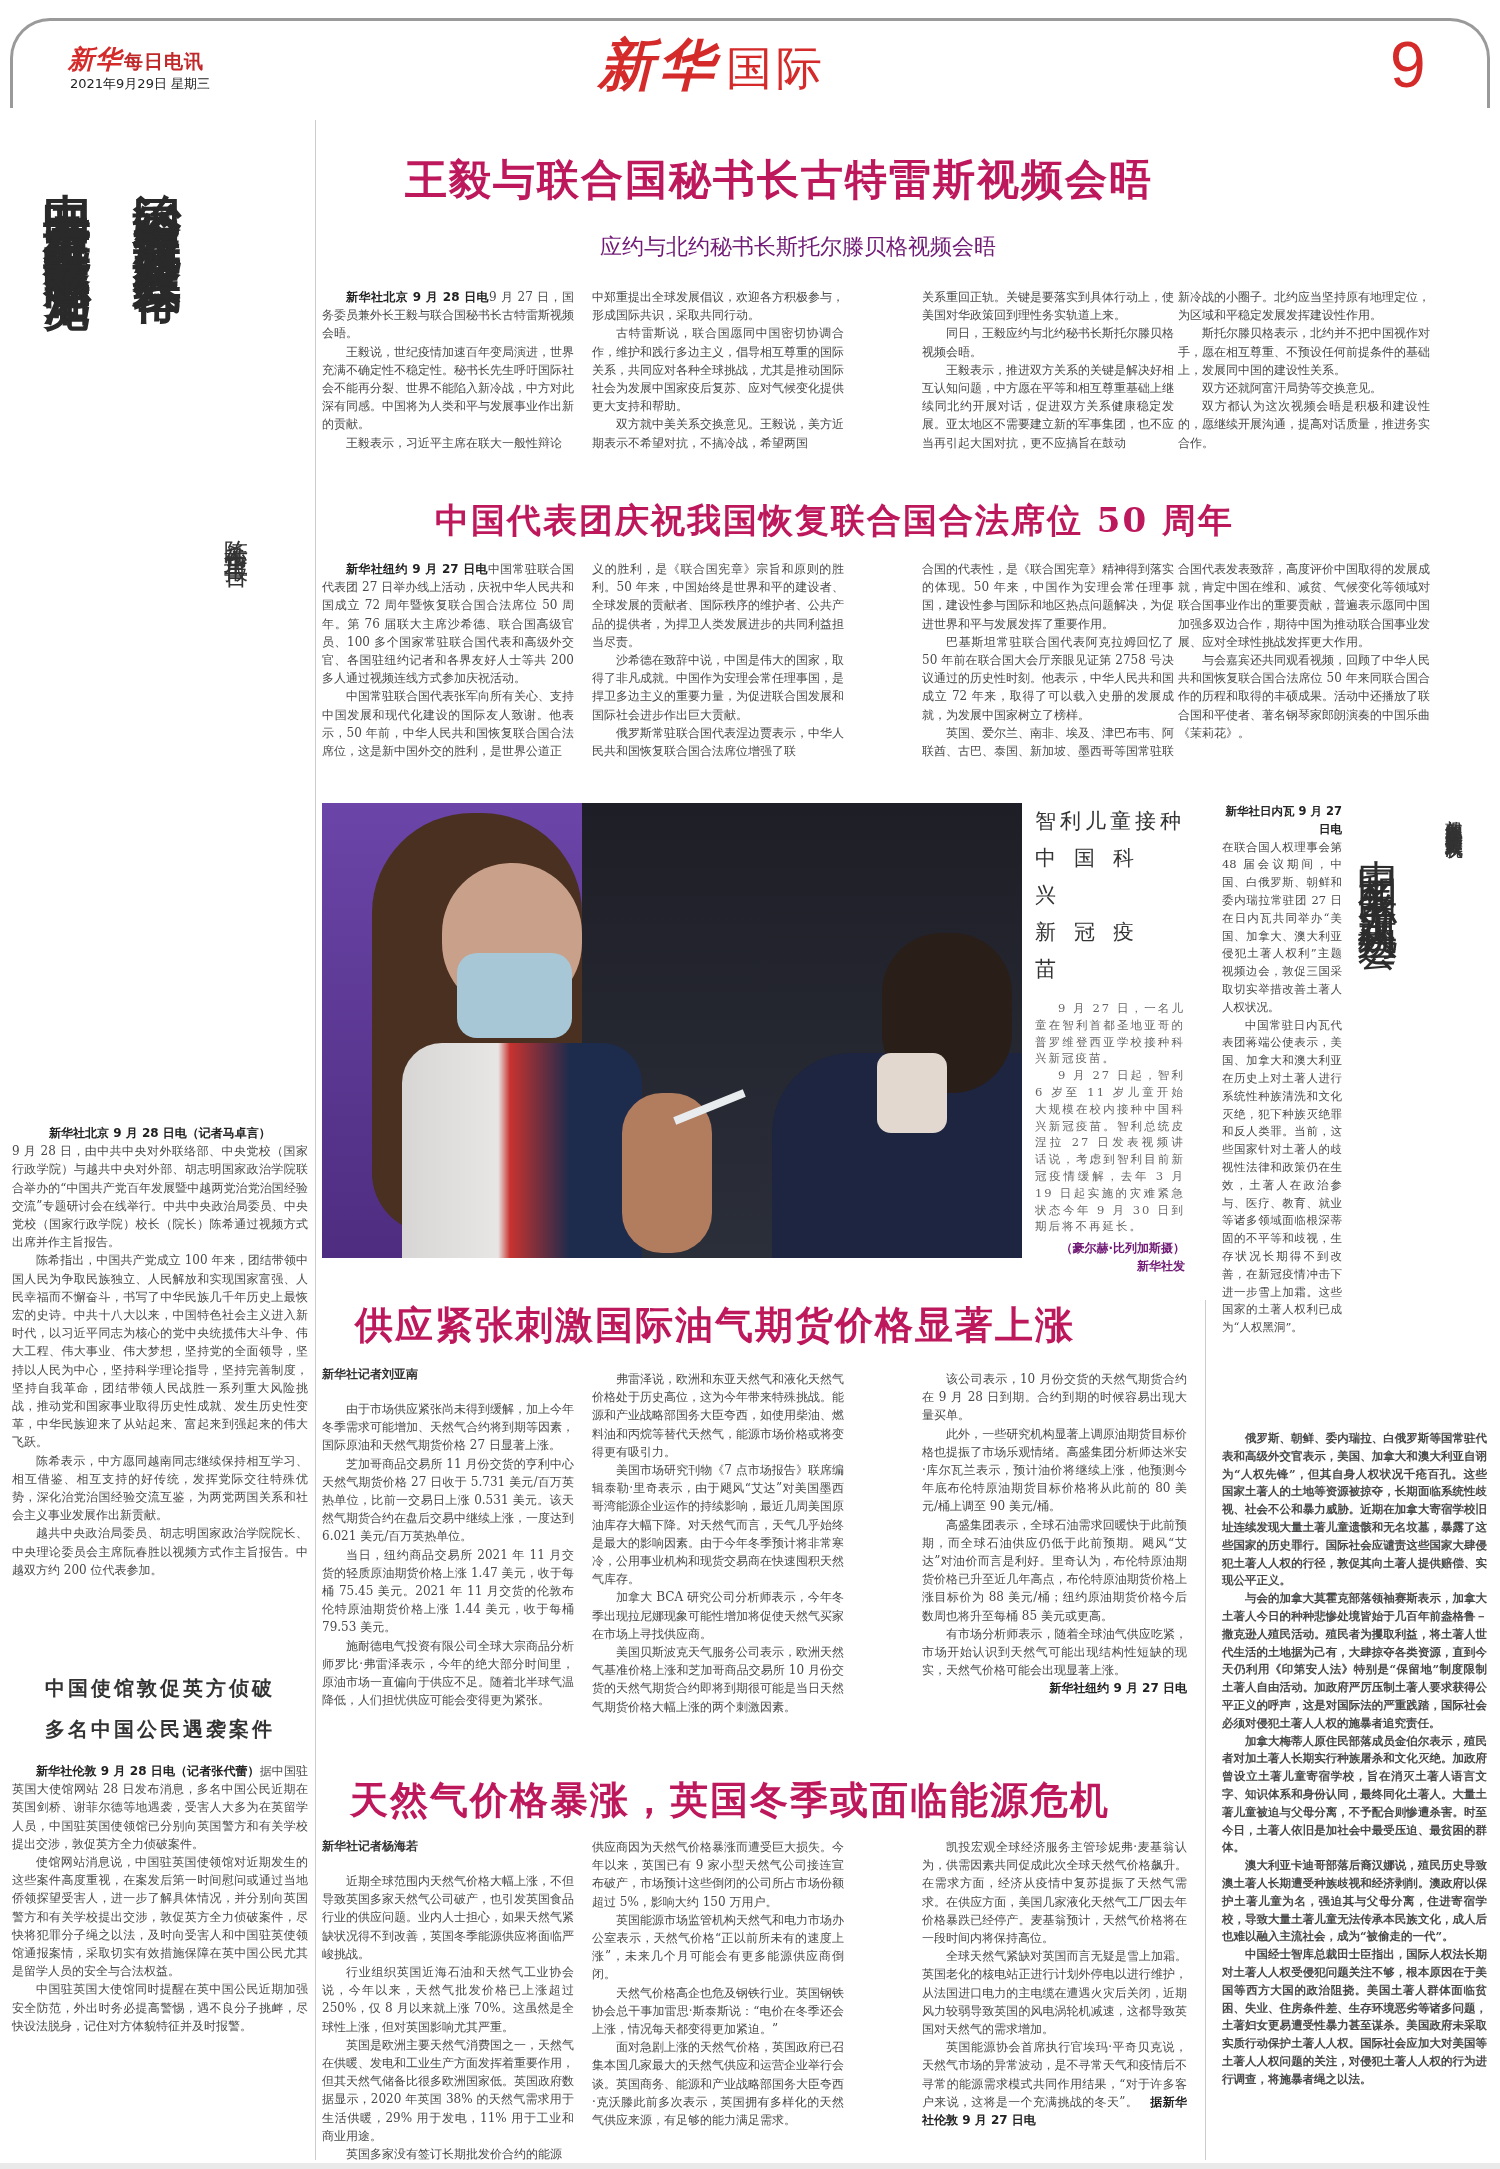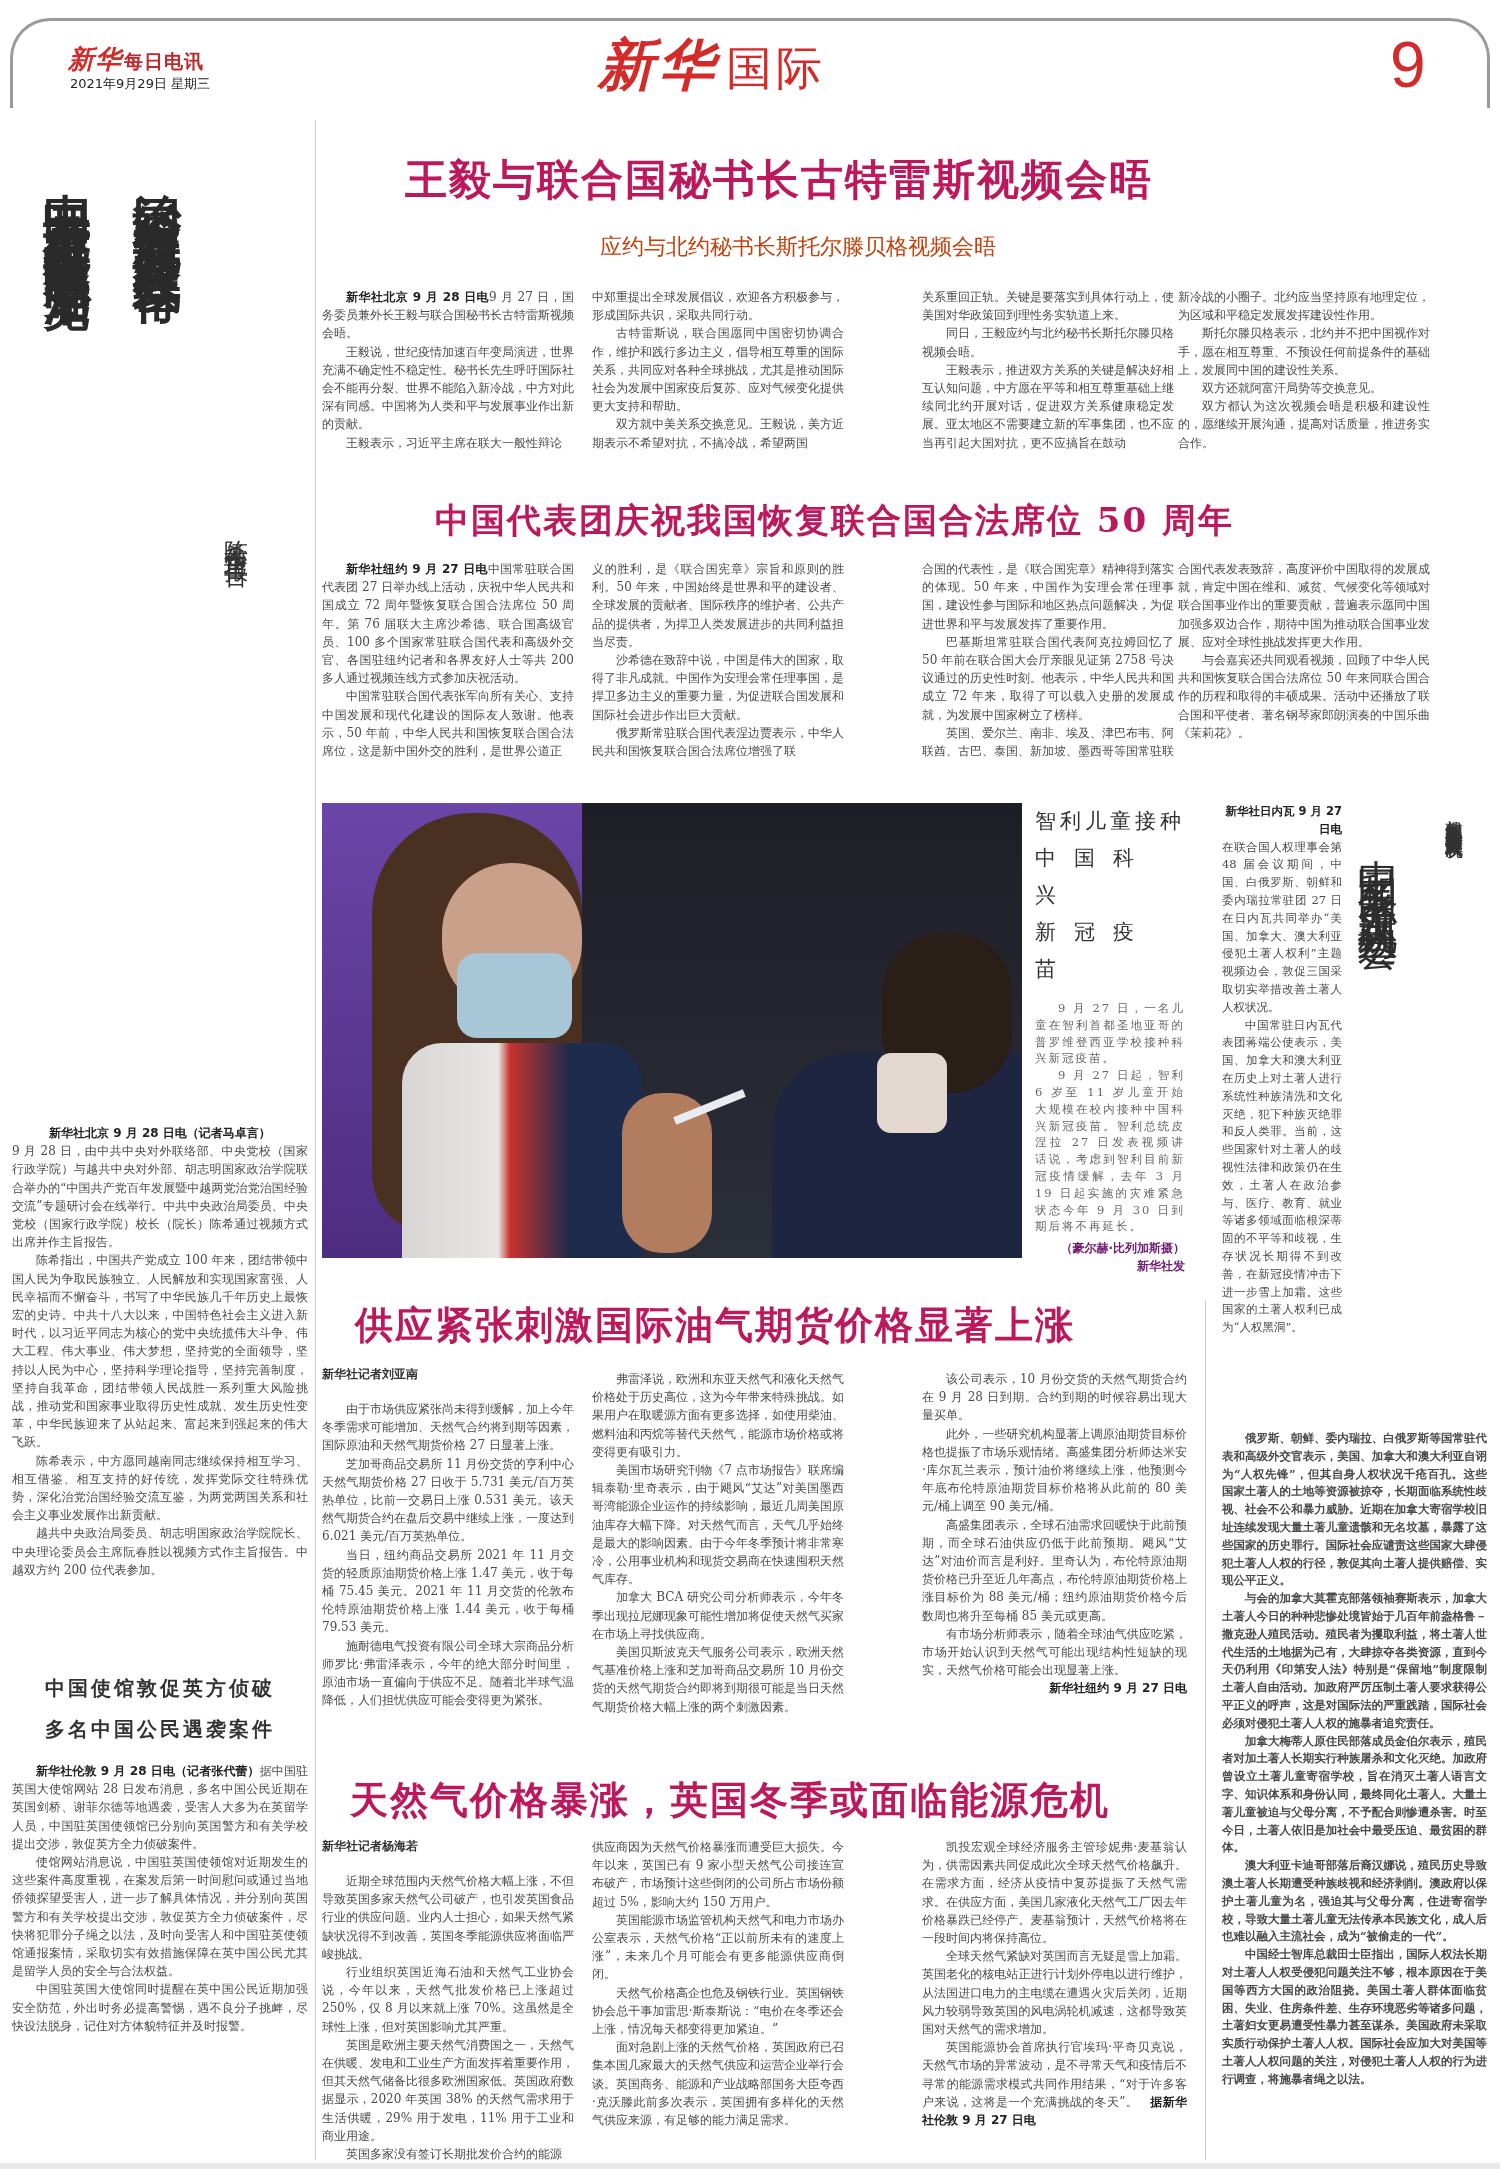--- a/index.html
+++ b/index.html
@@ -12,21 +12,21 @@
 .dateline{left:70px;top:75px;font-size:13px;color:#222;font-family:"DejaVu Sans",sans-serif}
 .section-title{left:598px;top:28px;font-size:56px;color:#d42a2a;font-weight:bold;font-family:"DejaVu Serif",serif;letter-spacing:4px}
 .section-title .cal{font-style:italic}
 .section-title .plain{font-size:46px;font-weight:normal;margin-left:8px}
 .page-no{left:1390px;top:28px;font-size:64px;color:#d42a2a;font-family:"Liberation Sans",sans-serif}
 .vert{writing-mode:vertical-rl;text-orientation:upright}
 .vhead1{left:40px;top:155px;font-size:48px;font-weight:bold;color:#2a2a2a;letter-spacing:6px;line-height:56px}
 .vhead2{left:130px;top:155px;font-size:48px;font-weight:bold;color:#2a2a2a;letter-spacing:6px;line-height:56px}
 .vsub{left:220px;top:520px;font-size:24px;color:#333;letter-spacing:4px}
 .h1{font-size:42px;font-weight:bold;color:#be185d;letter-spacing:2px;white-space:nowrap}
-.h2{font-size:26px;color:#c2410c;white-space:nowrap;font-family:Liberation Serif, serif}
+.h2{font-size:26px;color:#701a75;white-space:nowrap;font-family:Liberation Serif, serif}
 .body{font-size:12px;line-height:18.2px;color:#4a4a4a;text-align:justify}
 .body p{text-indent:2em}
 .body p.noind{text-indent:0}
 .lead{font-weight:bold;color:#222;font-family:"DejaVu Sans",sans-serif}
 .sign{font-weight:bold;color:#222;font-family:"DejaVu Sans",sans-serif}
 .byline{font-size:12px;font-weight:bold;color:#333;font-family:"DejaVu Sans",sans-serif}
 .photo{left:322px;top:803px;width:700px;height:455px;overflow:hidden;background:#5a3c8a}
 .photo .bg1{position:absolute;left:0;top:0;width:260px;height:455px;background:linear-gradient(180deg,#6b45a8,#4e2d80)}
 .photo .bg2{position:absolute;left:260px;top:0;width:440px;height:455px;background:linear-gradient(180deg,#1e1e26,#2b2f3a)}
 .photo .girl-hair{position:absolute;left:50px;top:10px;width:210px;height:420px;border-radius:100px 100px 60px 60px;background:#4a3020}
@@ -175,21 +175,21 @@
 
 <div class="abs h1" style="left:355px;top:1300px;font-size:38px;">供应紧张刺激国际油气期货价格显著上涨</div>
 <div class="abs byline" style="left:322px;top:1366px;">新华社记者刘亚南</div>
 <div class="abs body" style="left:322px;top:1400px;width:252px;">
   <p>由于市场供应紧张尚未得到缓解，加上今年冬季需求可能增加、天然气合约将到期等因素，国际原油和天然气期货价格 27 日显著上涨。</p>
   <p>芝加哥商品交易所 11 月份交货的亨利中心天然气期货价格 27 日收于 5.731 美元/百万英热单位，比前一交易日上涨 0.531 美元。该天然气期货合约在盘后交易中继续上涨，一度达到 6.021 美元/百万英热单位。</p>
   <p>当日，纽约商品交易所 2021 年 11 月交货的轻质原油期货价格上涨 1.47 美元，收于每桶 75.45 美元。2021 年 11 月交货的伦敦布伦特原油期货价格上涨 1.44 美元，收于每桶 79.53 美元。</p>
   <p>施耐德电气投资有限公司全球大宗商品分析师罗比·弗雷泽表示，今年的绝大部分时间里，原油市场一直偏向于供应不足。随着北半球气温降低，人们担忧供应可能会变得更为紧张。</p>
 </div>
 <div class="abs body" style="left:592px;top:1370px;width:252px;">
-  <p>弗雷泽说，欧洲和东亚天然气和液化天然气价格处于历史高位，这为今年带来特殊挑战。如果用户在取暖源方面有更多选择，如使用柴油、燃料油和丙烷等替代天然气，能源市场价格或将变得更有吸引力。</p>
+  <p>弗雷泽说，欧洲和东亚天然气和液化天然气价格处于历史高位，这为今年带来特殊挑战。能源和产业战略部国务大臣夸西，如使用柴油、燃料油和丙烷等替代天然气，能源市场价格或将变得更有吸引力。</p>
   <p>美国市场研究刊物《7 点市场报告》联席编辑泰勒·里奇表示，由于飓风“艾达”对美国墨西哥湾能源企业运作的持续影响，最近几周美国原油库存大幅下降。对天然气而言，天气几乎始终是最大的影响因素。由于今年冬季预计将非常寒冷，公用事业机构和现货交易商在快速囤积天然气库存。</p>
   <p>加拿大 BCA 研究公司分析师表示，今年冬季出现拉尼娜现象可能性增加将促使天然气买家在市场上寻找供应商。</p>
   <p>美国贝斯波克天气服务公司表示，欧洲天然气基准价格上涨和芝加哥商品交易所 10 月份交货的天然气期货合约即将到期很可能是当日天然气期货价格大幅上涨的两个刺激因素。</p>
 </div>
 <div class="abs body" style="left:922px;top:1370px;width:265px;">
   <p>该公司表示，10 月份交货的天然气期货合约在 9 月 28 日到期。合约到期的时候容易出现大量买单。</p>
   <p>此外，一些研究机构显著上调原油期货目标价格也提振了市场乐观情绪。高盛集团分析师达米安·库尔瓦兰表示，预计油价将继续上涨，他预测今年底布伦特原油期货目标价格将从此前的 80 美元/桶上调至 90 美元/桶。</p>
   <p>高盛集团表示，全球石油需求回暖快于此前预期，而全球石油供应仍低于此前预期。飓风“艾达”对油价而言是利好。里奇认为，布伦特原油期货价格已升至近几年高点，布伦特原油期货价格上涨目标价为 88 美元/桶；纽约原油期货价格今后数周也将升至每桶 85 美元或更高。</p>
   <p>有市场分析师表示，随着全球油气供应吃紧，市场开始认识到天然气可能出现结构性短缺的现实，天然气价格可能会出现显著上涨。</p>
   <p style="text-align:right"><span class="sign">新华社纽约 9 月 27 日电</span></p>

